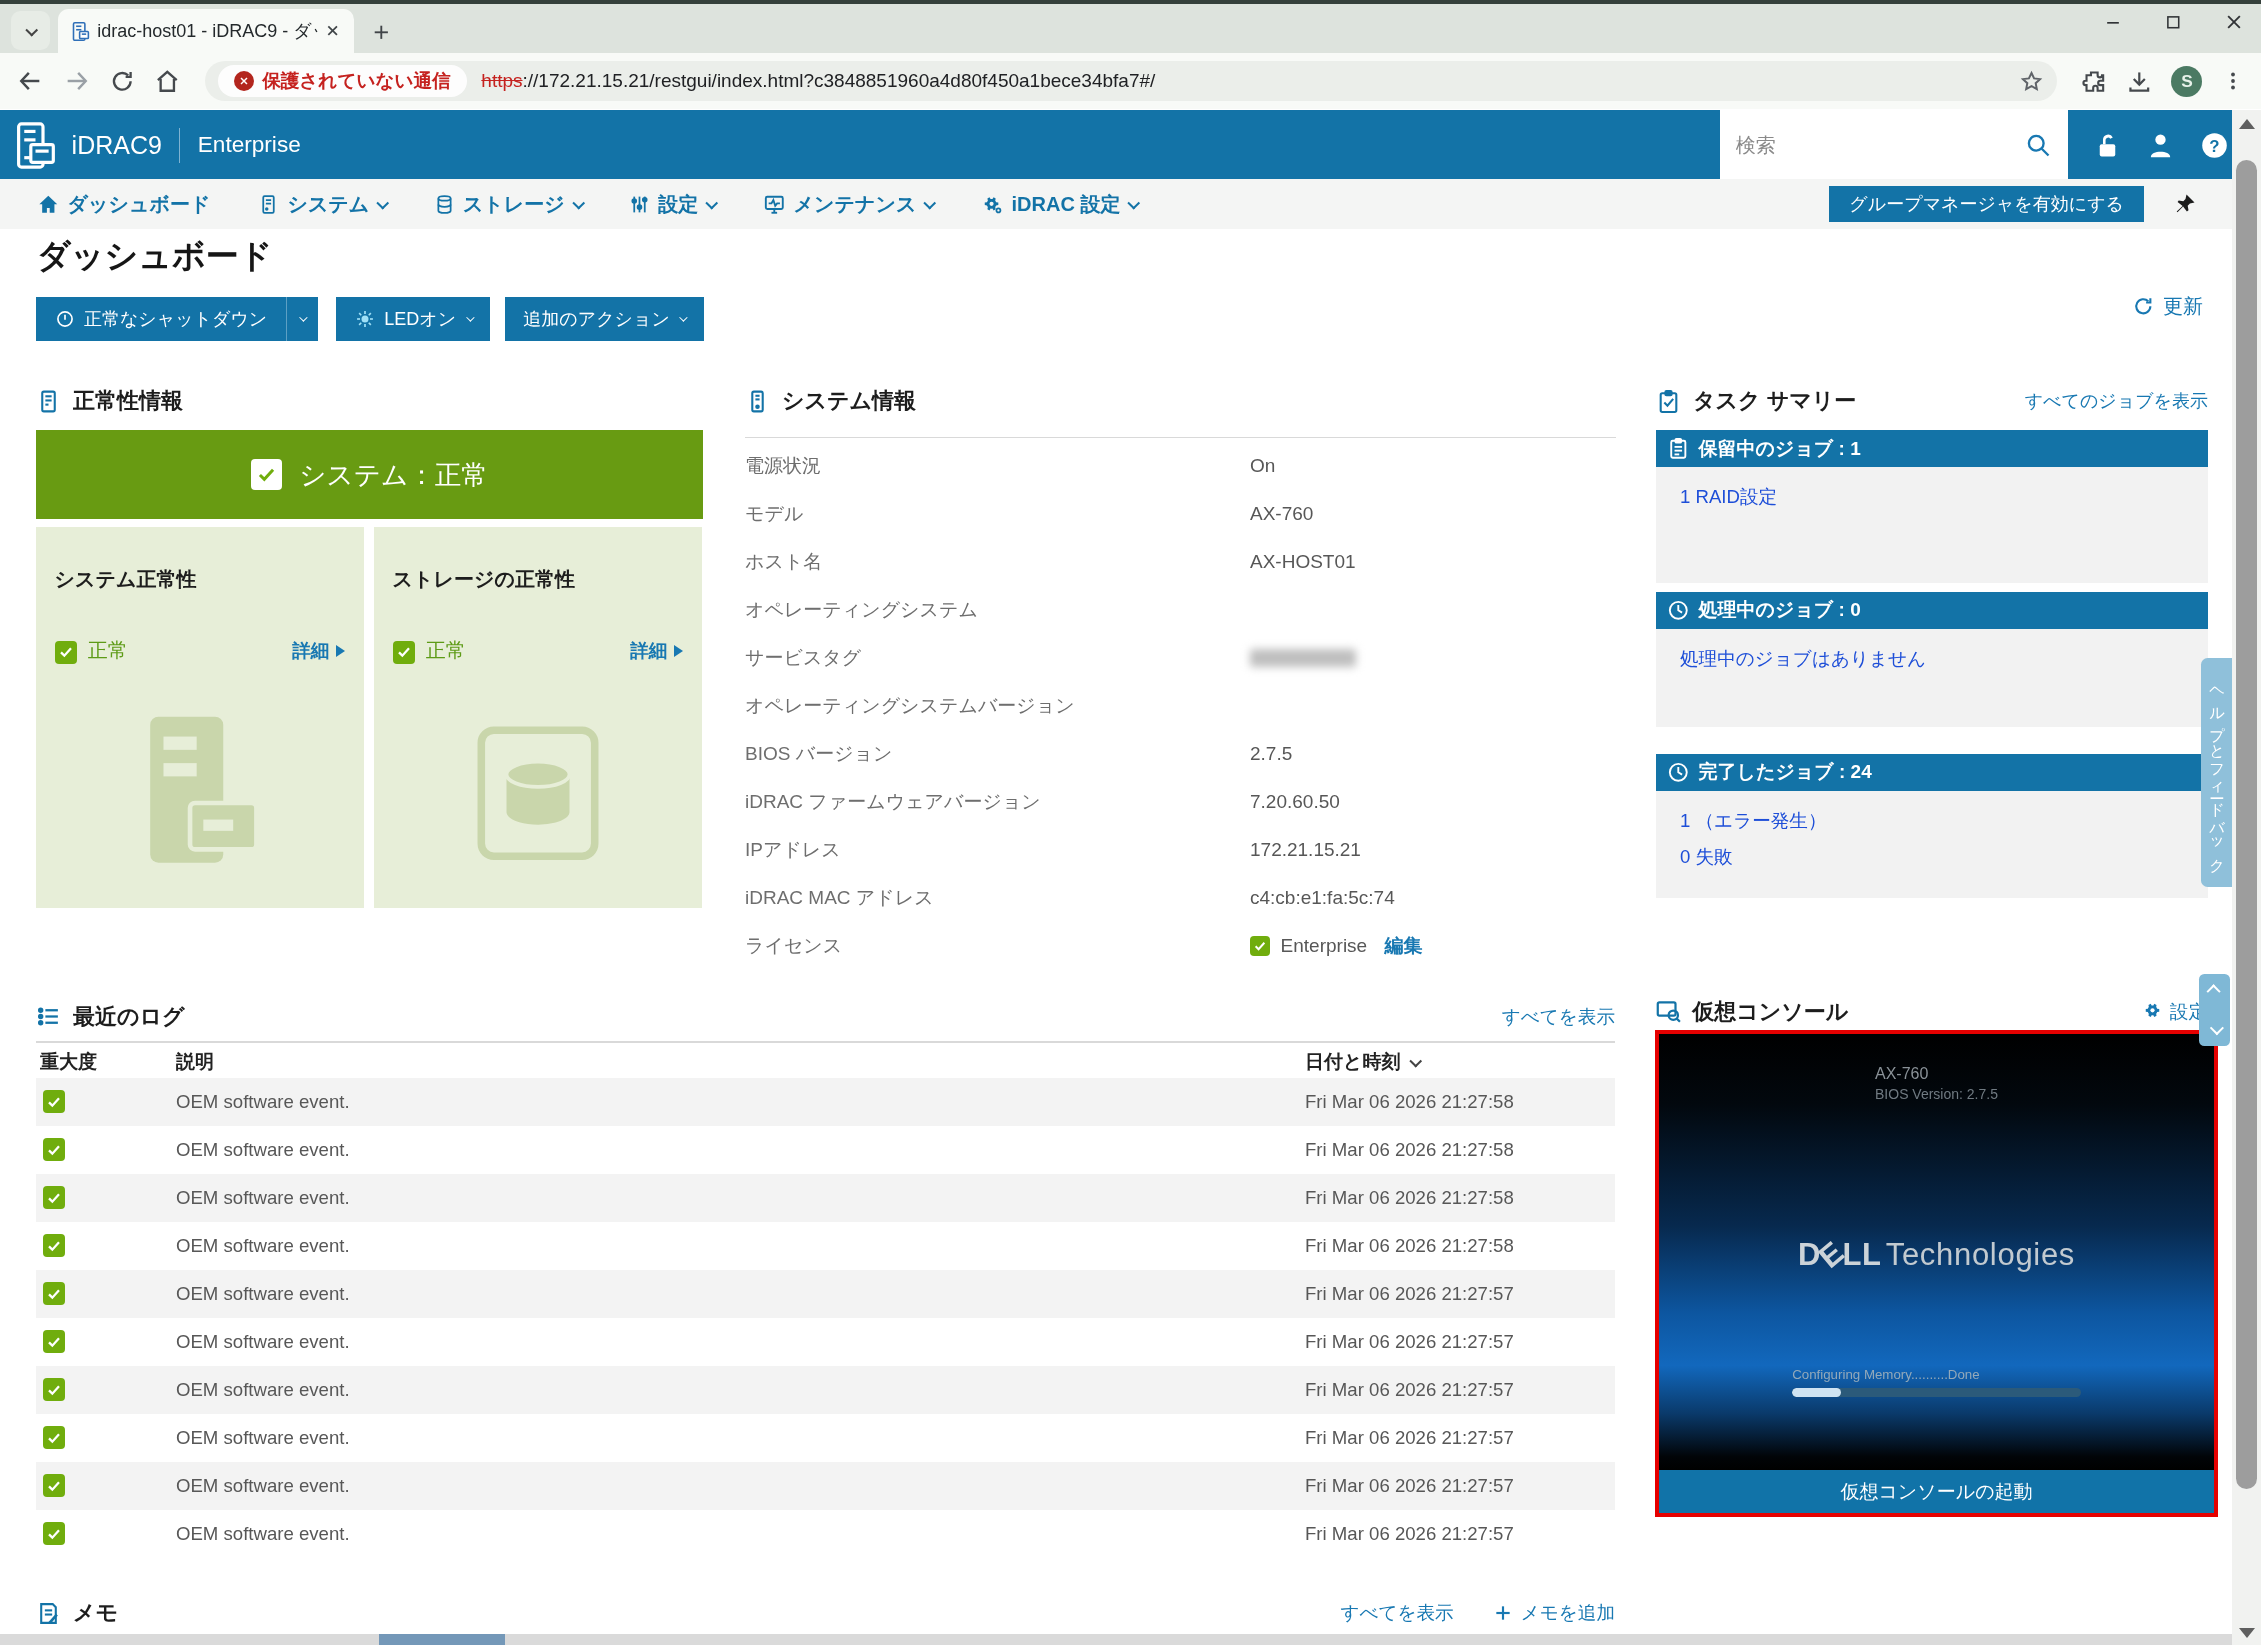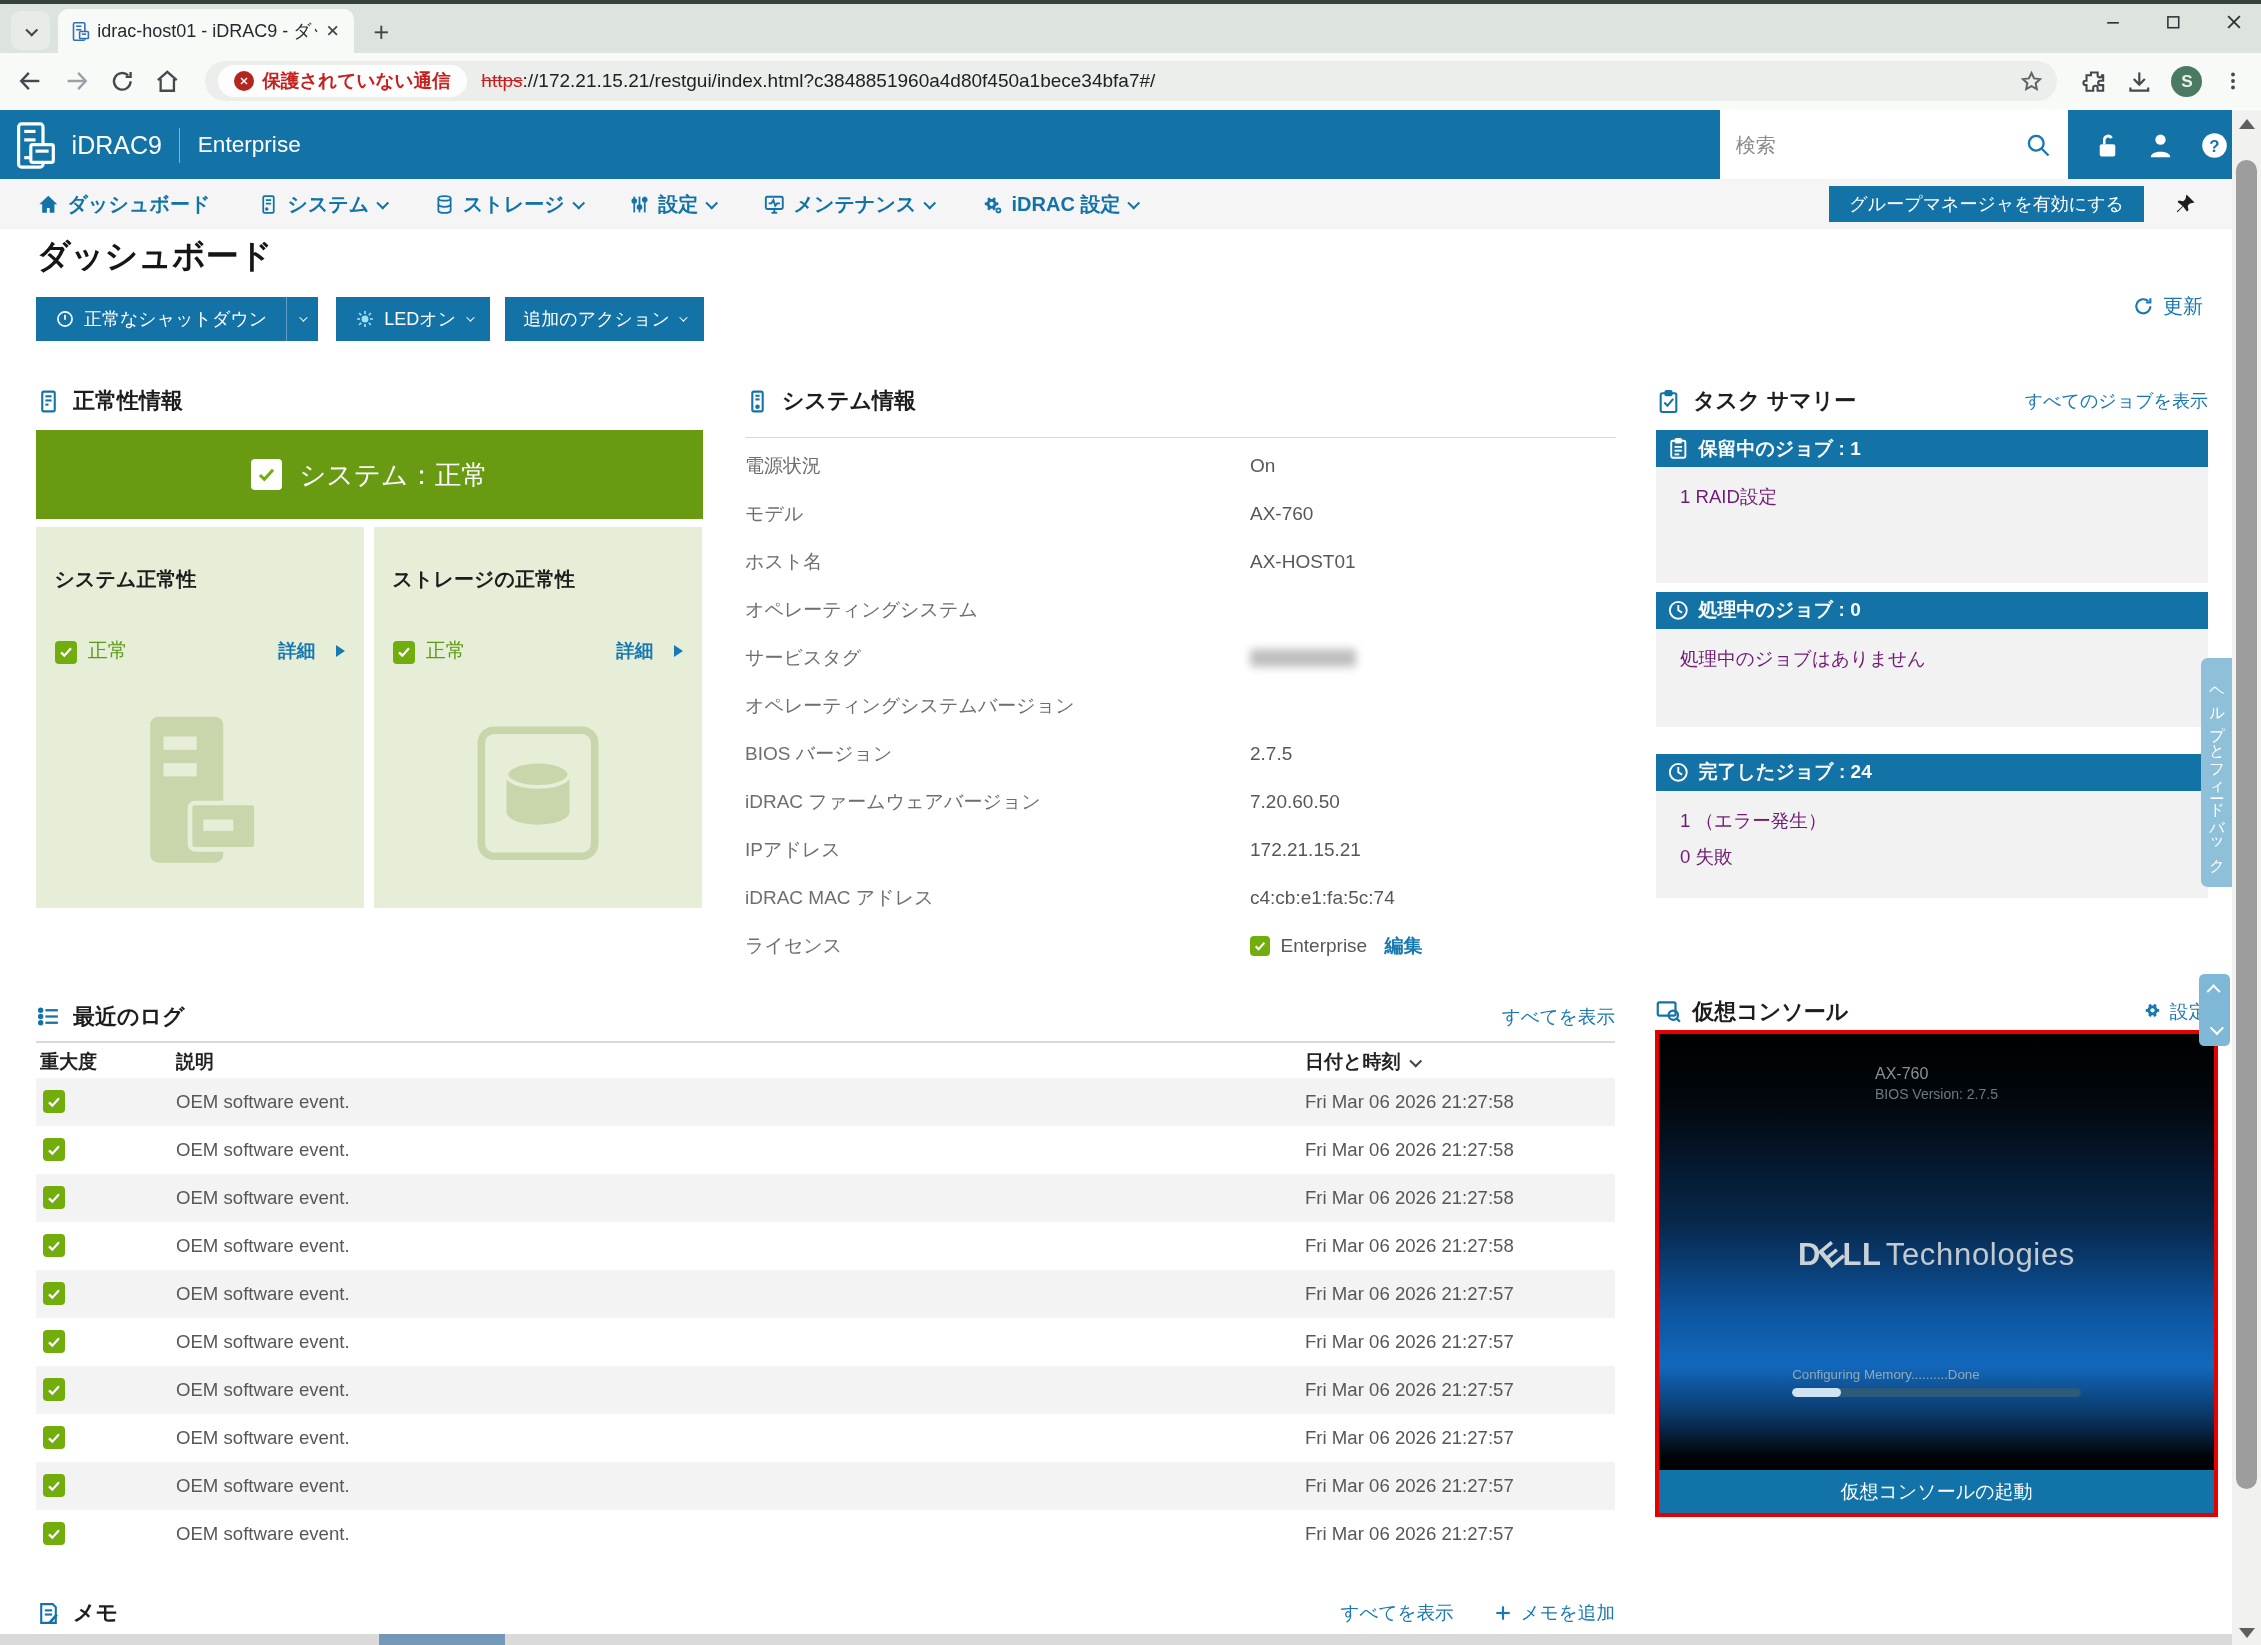--- a/index.html
+++ b/index.html
@@ -96,40 +96,40 @@
                   align-items:center; justify-content:center; }
   .cards { display:flex; gap:10px; margin-top:8px; }
   .hcard { width:328px; height:381px; background:#e7eed8; padding:20px 18.6px; position:relative; }
   .hcard h3 { font-size:20px; color:#1d1d1d; margin-top:18.6px; }
   .hcard .statusrow { display:flex; align-items:flex-end; margin-top:44px; }
   .okbadge { width:22.6px; height:22.6px; background:#70ad0d; border-radius:4px; display:flex;
              align-items:center; justify-content:center; flex:none; }
   .okbadge.small { width:20px; height:20px; }
   .status-ok { color:#5d9b16; font-size:20px; margin-left:10.6px; }
   .details { margin-left:auto; color:#1878b2; font-size:18.6px; font-weight:bold; display:flex;
-             align-items:center; gap:21px; }
+             align-items:center; gap:7px; }
   .tri { width:0; height:0; border-left:9.3px solid currentColor; border-top:6px solid transparent;
          border-bottom:6px solid transparent; }
   .watermark { position:absolute; left:50%; transform:translateX(-50%); bottom:32px; color:#c9d6ab; }
 
   
   .si-divider { height:1.3px; background:#d9d9d9; margin-top:6.6px; }
   .si-rows { padding-top:4px; }
   .si-row { height:48px; display:flex; align-items:center; font-size:19px; }
   .si-label { width:505px; color:#6e6e6e; }
   .si-value { color:#575757; }
   .blur-chip { display:inline-block; width:106px; height:18.6px; background:#bfbfbf; border-radius:2.7px;
                filter:blur(4px); }
   .license-val { display:flex; align-items:center; gap:10.6px; }
   .edit-link { color:#1878b2; font-weight:bold; margin-left:6.6px; }
 
   
   .tpanel-head { height:37px; background:#1373a7; color:#fff; display:flex; align-items:center;
                  gap:9.3px; padding:0 10.6px; font-size:19px; font-weight:bold; }
-  .tpanel-body { background:#f2f2f2; padding:17.3px 24px; font-size:18.6px; color:#701a75; }
+  .tpanel-body { background:#f2f2f2; padding:17.3px 24px; font-size:18.6px; color:#1d4ed8; }
   .tbody1 { height:116px; } .tbody2 { height:98px; } .tbody3 { height:107px; }
   .mt13 { margin-top:8.6px; } .mt41 { margin-top:27px; }
   .tline { margin-bottom:10.6px; }
 
   
   .logs { width:1579px; margin-right:40px; }
   .log-divider { height:1.3px; background:#d9d9d9; margin-top:1.3px; }
   .log-headrow { height:35px; display:flex; align-items:center; font-size:19px; font-weight:bold;
                  color:#222; padding-top:4px; }
   .c-sev { width:140px; padding-left:4px; }

